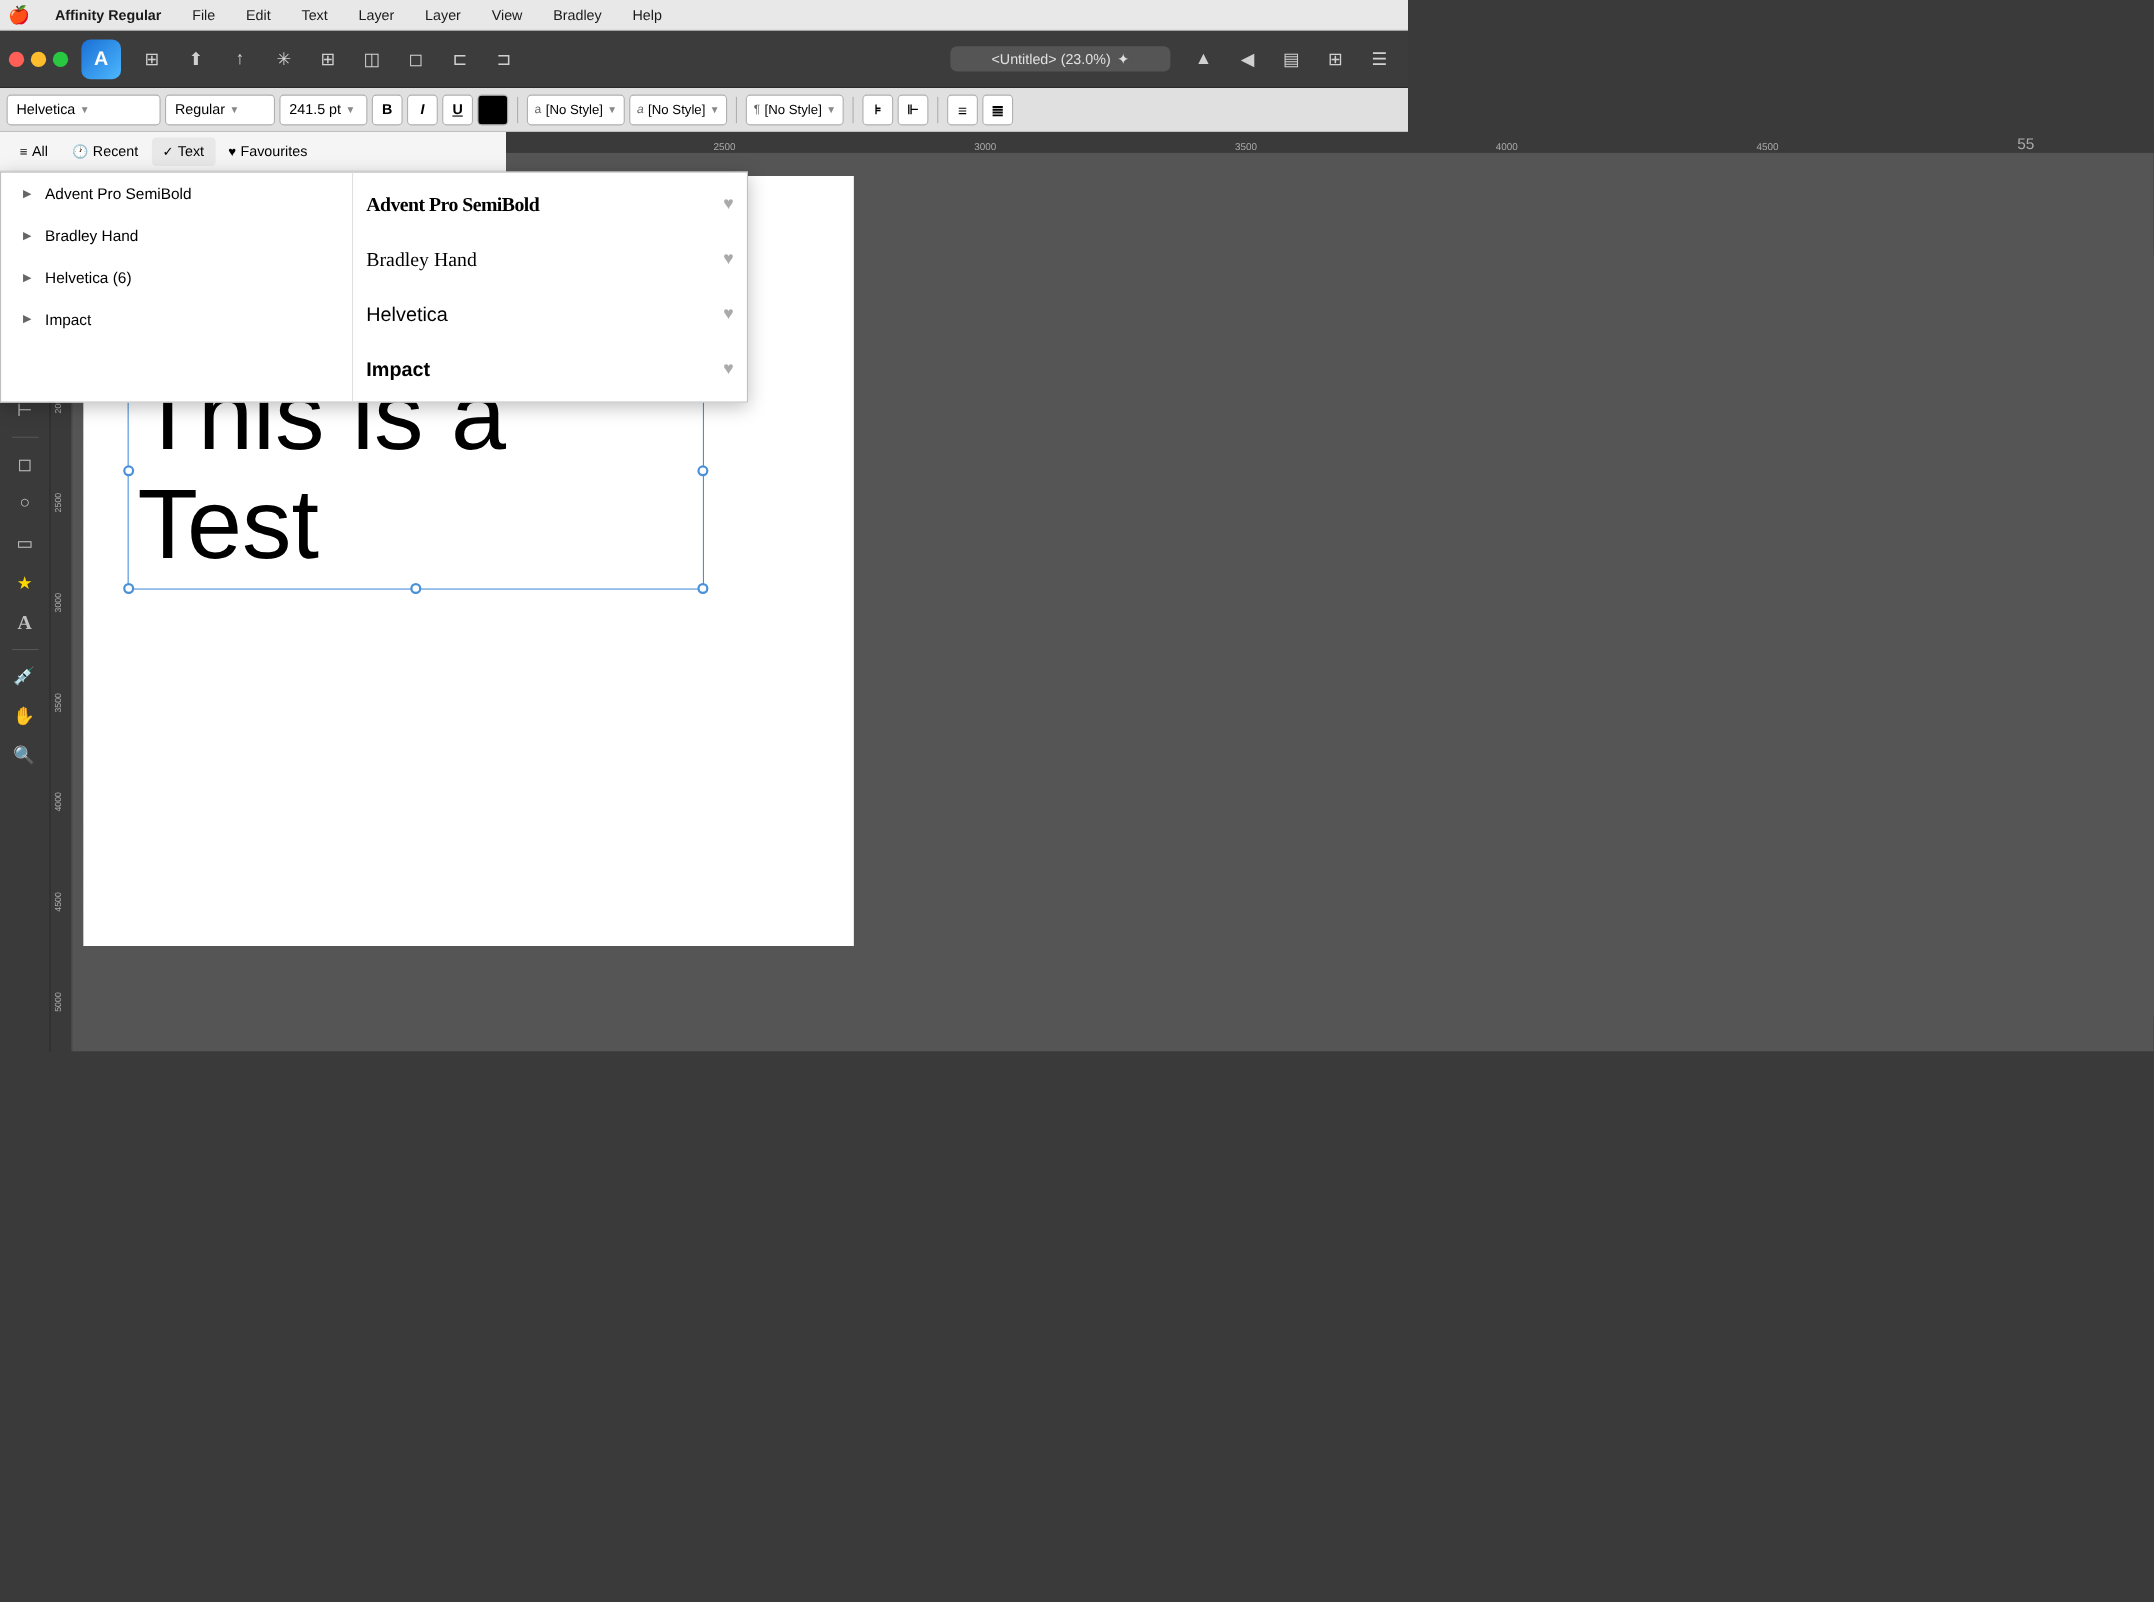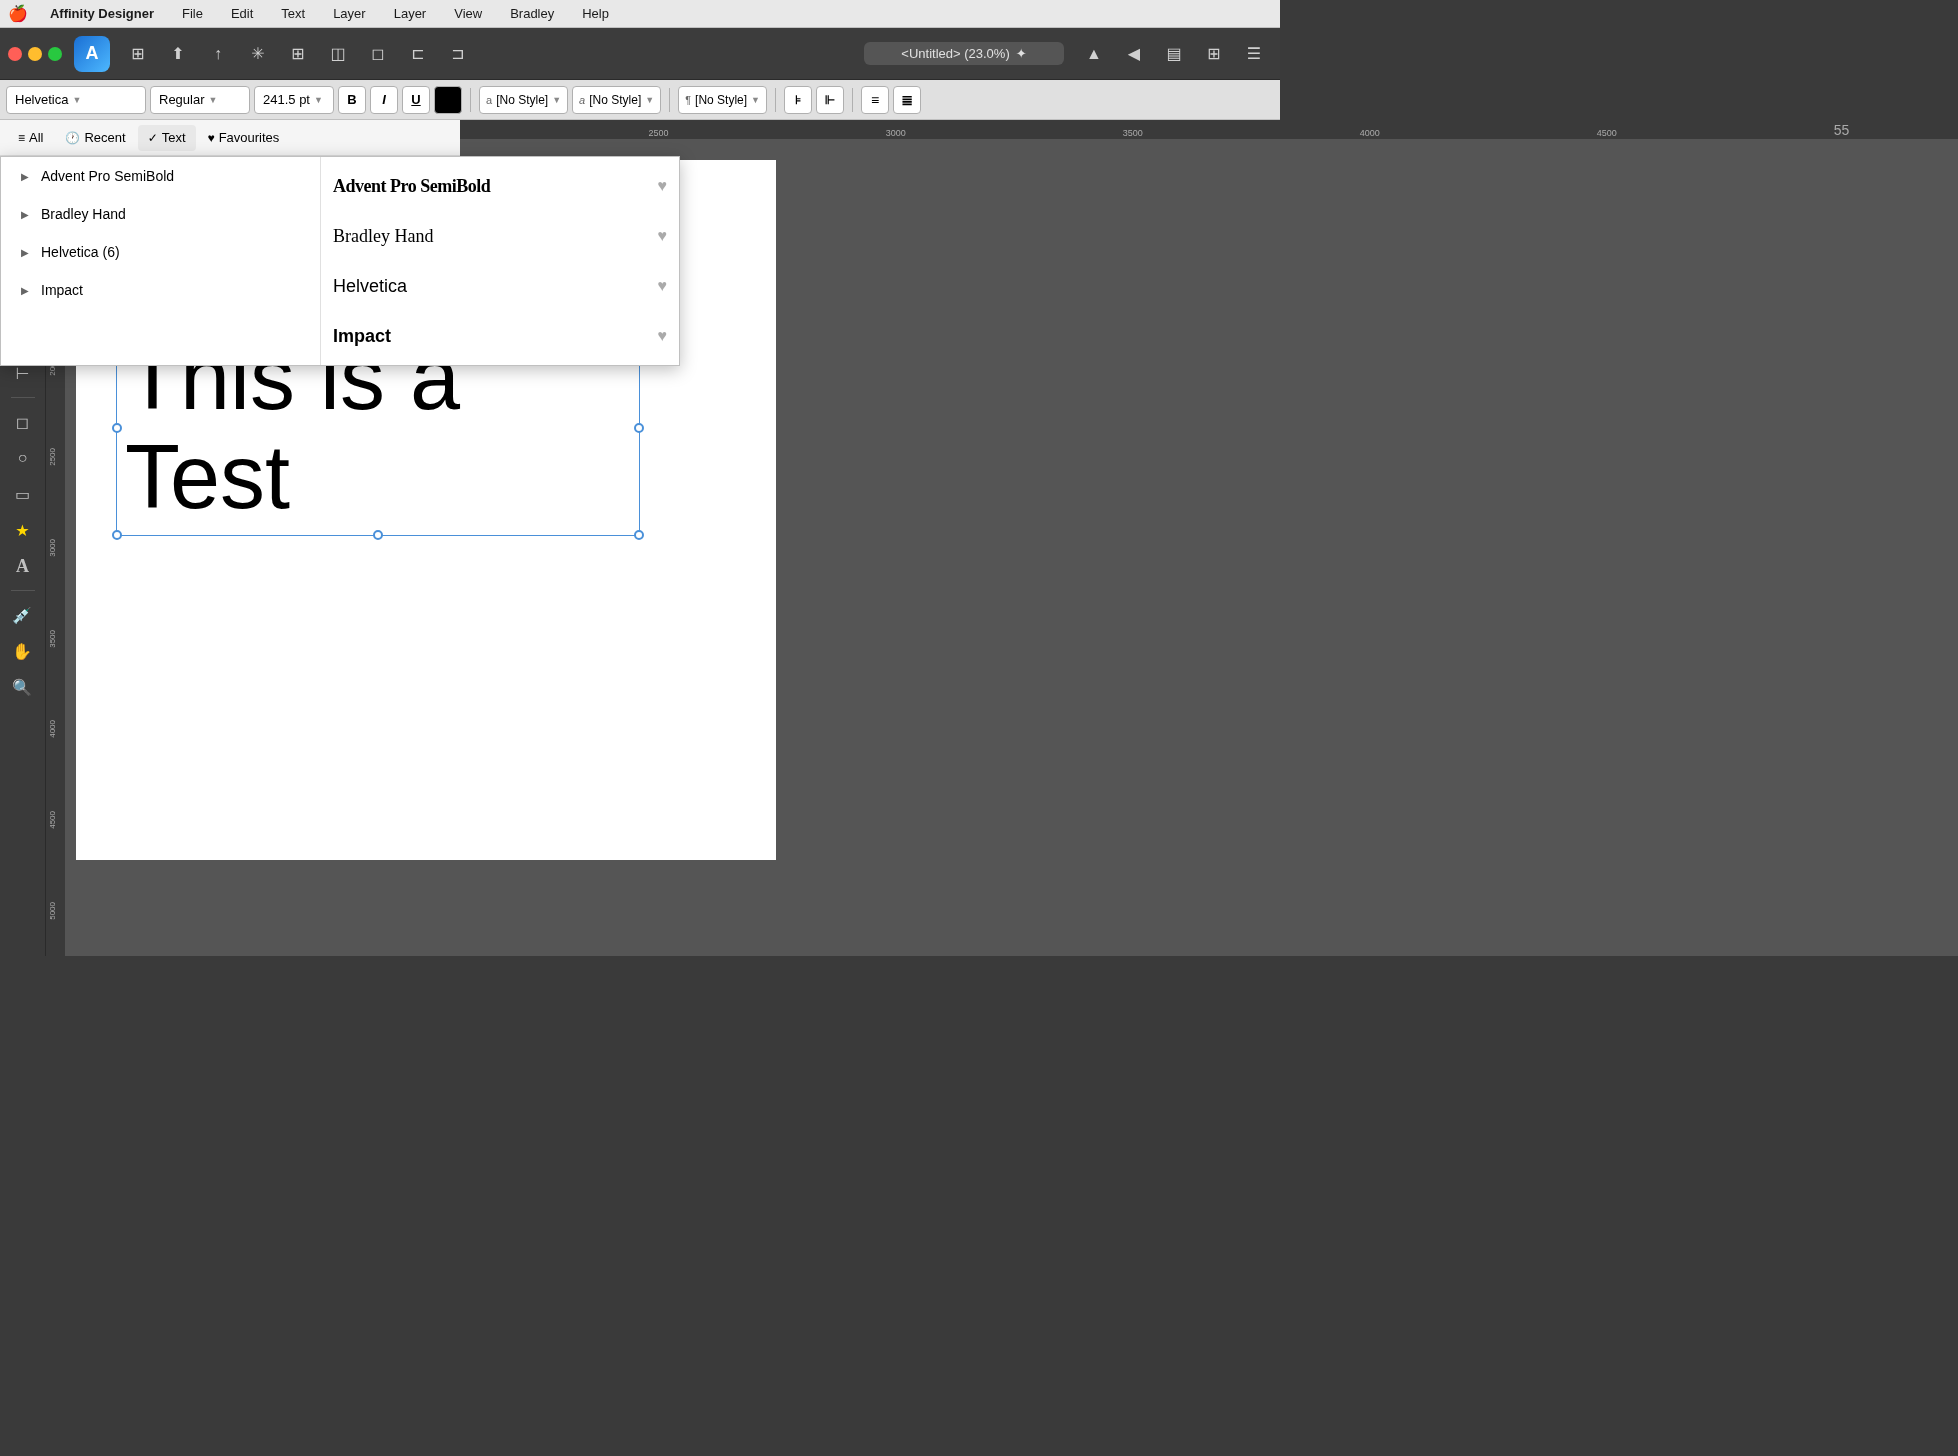--- a/index.html
+++ b/index.html
@@ -311,21 +311,21 @@
     .preview-helvetica { font-family: Helvetica, Arial, sans-serif; font-size: 18px; }
     .preview-impact { font-family: Impact, 'Arial Narrow', sans-serif; font-size: 18px; font-weight: 900; }
 
     .chevron { font-size: 9px; color: #888; }
   </style>
 </head>
 <body>
 
 <div class="menubar">
   <span class="menubar-apple">🍎</span>
-  <span class="menubar-item menubar-appname">Affinity Designer</span>
+  <span class="menubar-item menubar-appname">Affinity Regular</span>
   <span class="menubar-item">File</span>
   <span class="menubar-item">Edit</span>
   <span class="menubar-item">Text</span>
   <span class="menubar-item">Layer</span>
   <span class="menubar-item">Layer</span>
   <span class="menubar-item">View</span>
   <span class="menubar-item">Bradley</span>
   <span class="menubar-item">Help</span>
 </div>
 

